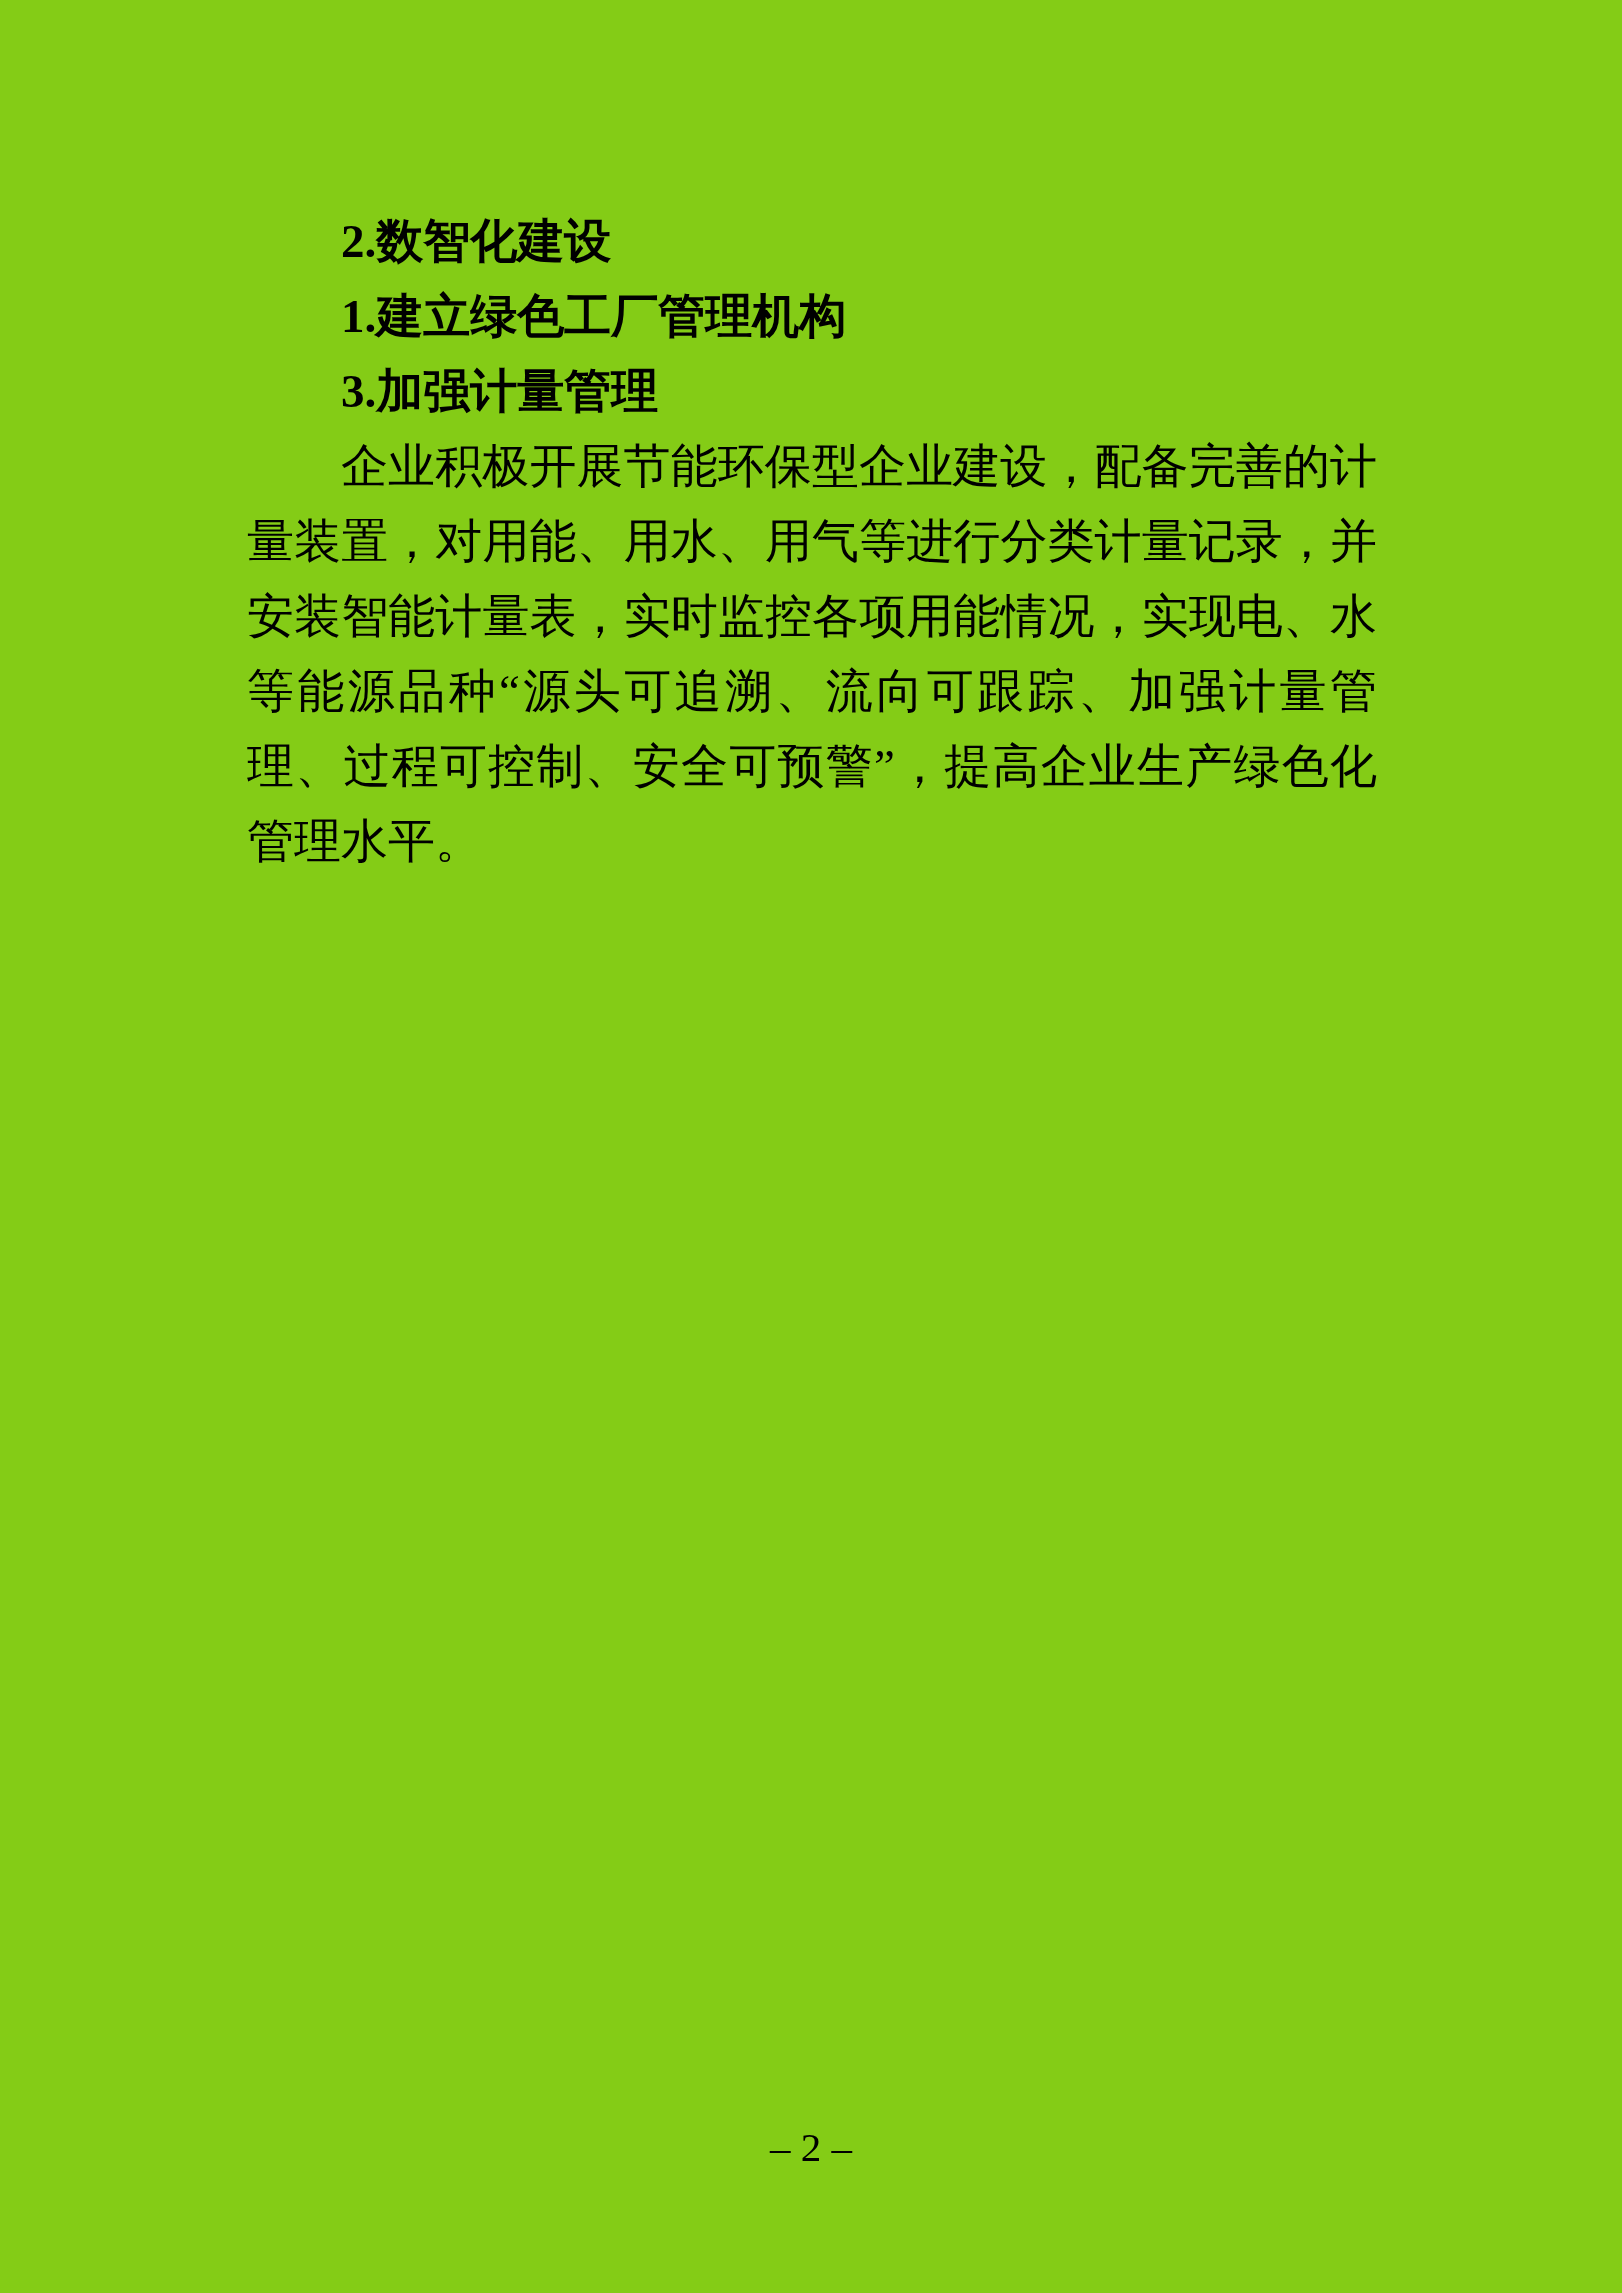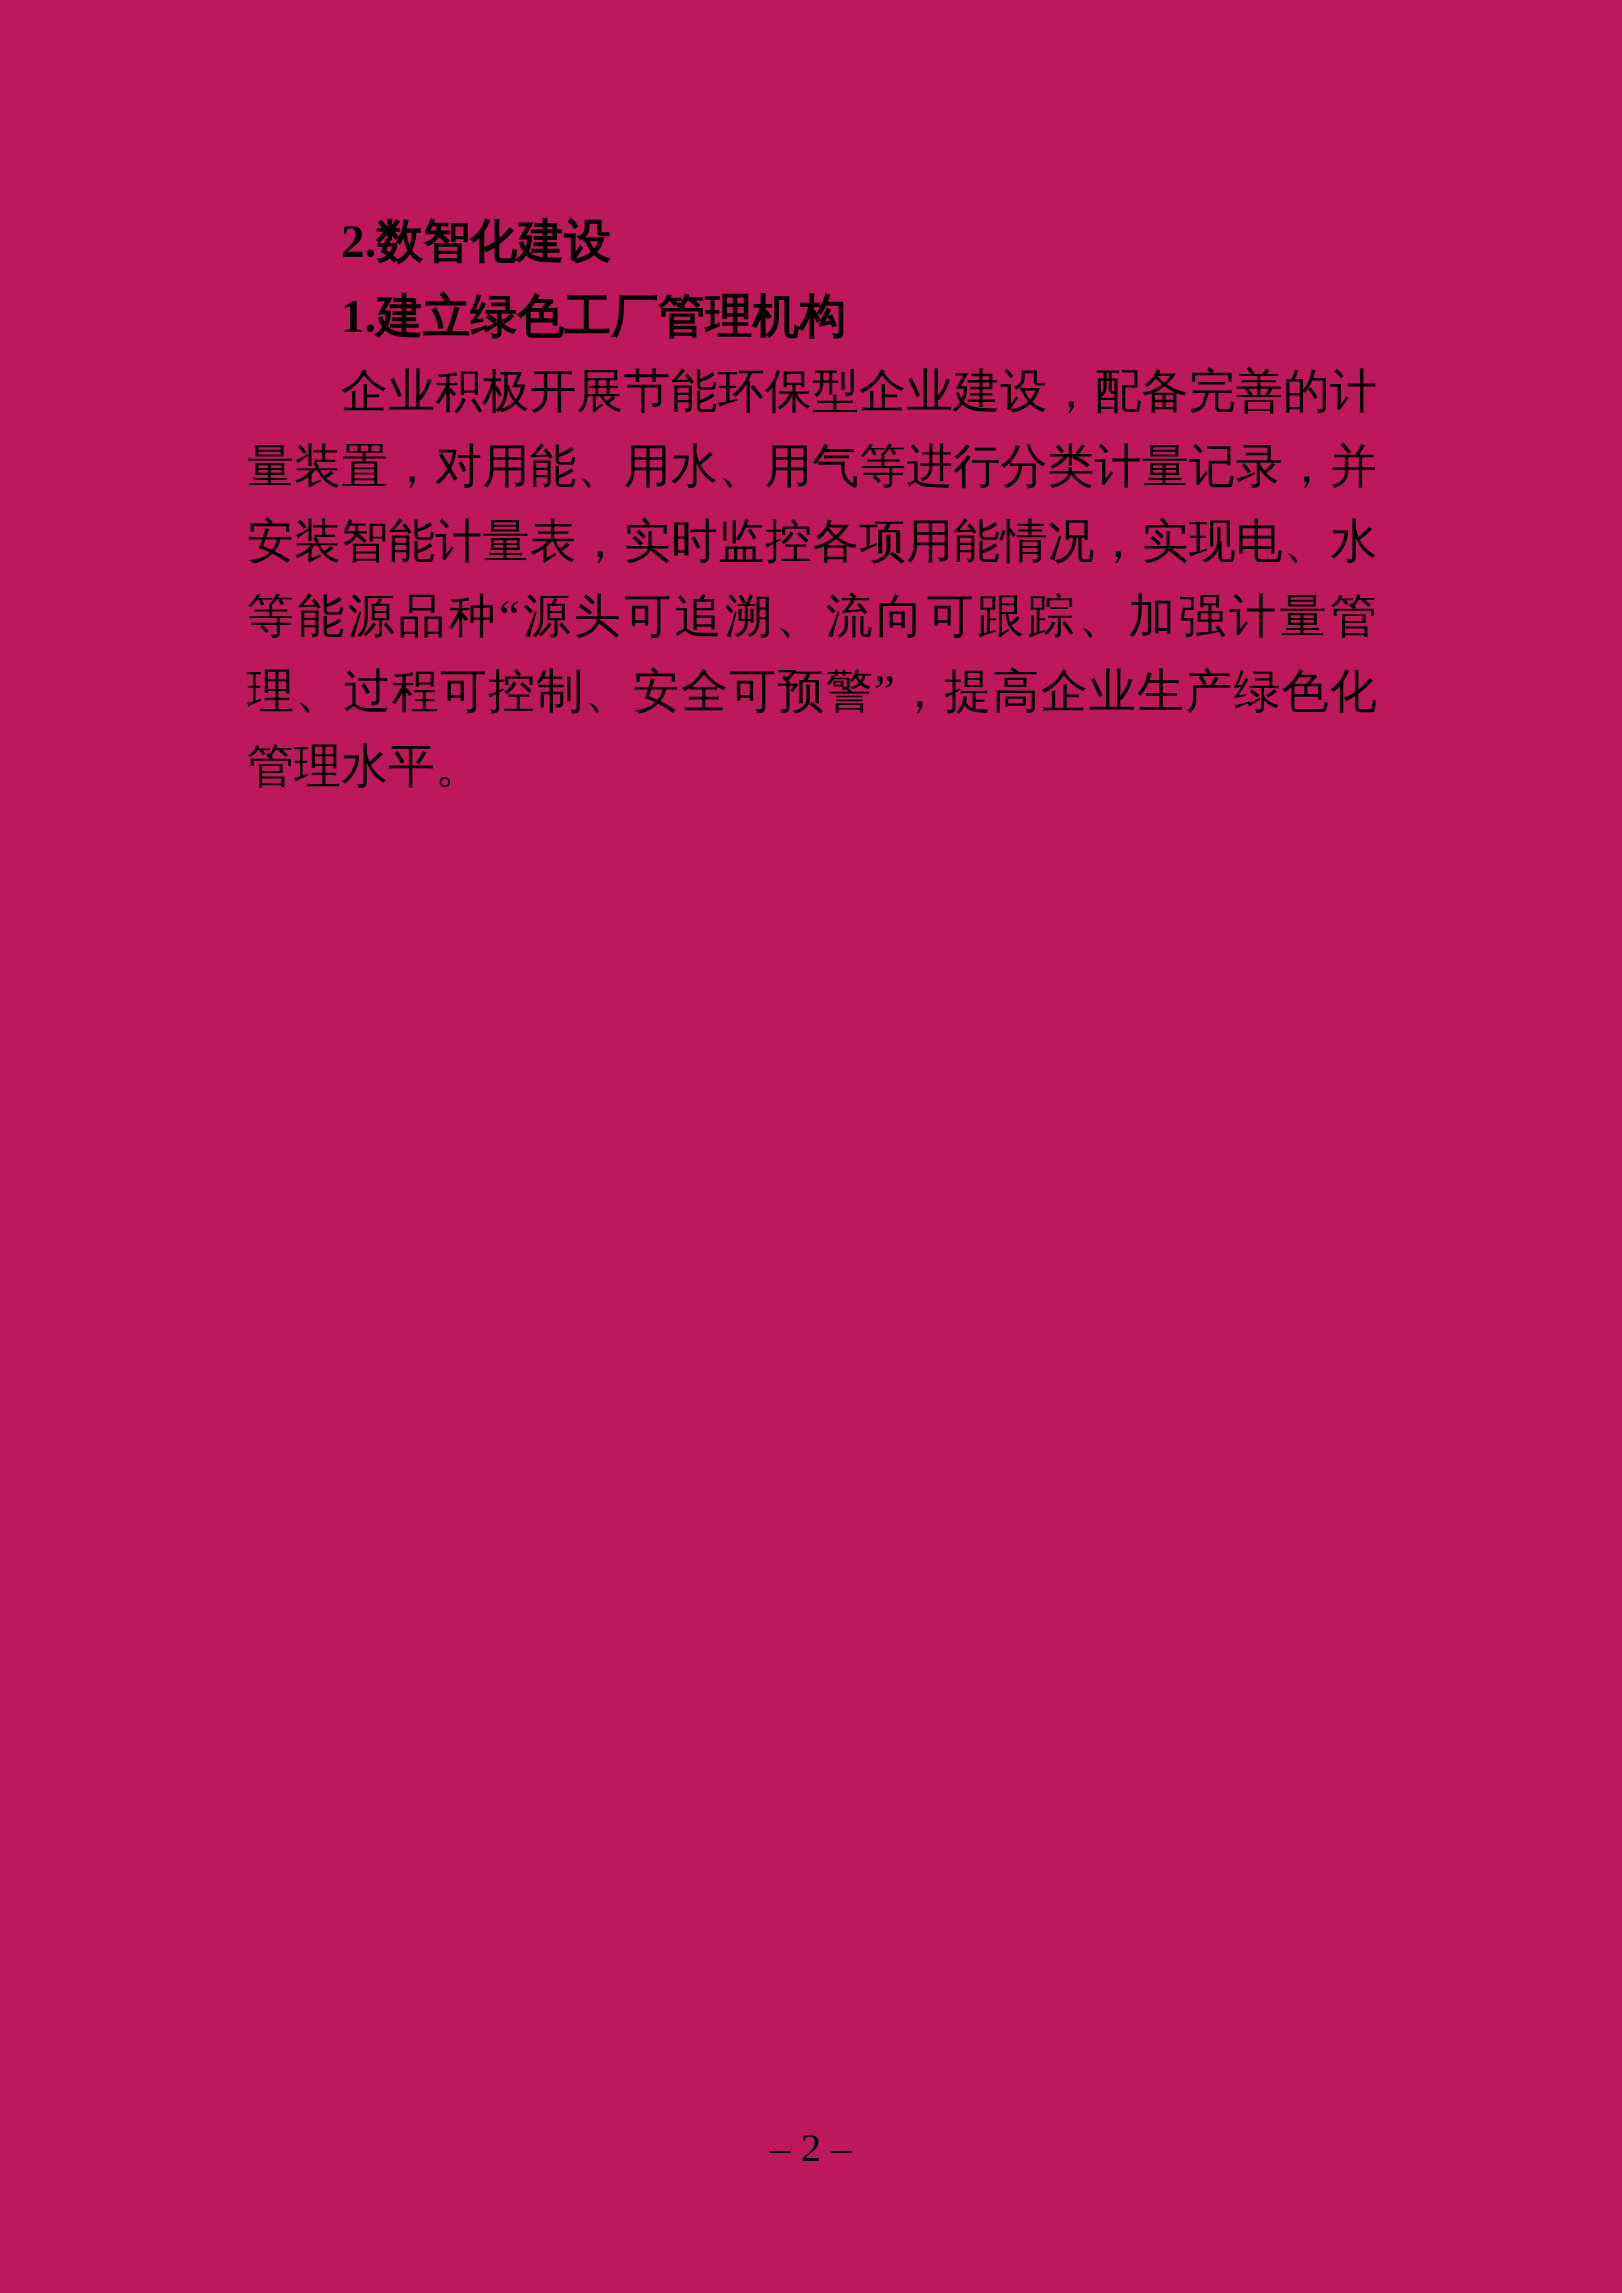--- a/index.html
+++ b/index.html
@@ -4,21 +4,21 @@
 <style>
   html, body {
     margin: 0;
     padding: 0;
     background: #ffffff;
   }
   .page {
     position: relative;
     width: 1622px;
     height: 2294px;
-    background: #be185d;
+    background: #84cc16;
     color: #000000;
     overflow: hidden;
   }
   .content {
     position: absolute;
     left: 247px;
     top: 204px;
     width: 1130px;
     font-family: "Liberation Serif", "DejaVu Serif", serif;
     font-size: 47px;
@@ -51,18 +51,19 @@
     color: #000000;
   }
 </style>
 </head>
 <body>
 
 <div class="page">
   <div class="content">
     <p class="heading-bold">2.数智化建设</p>
     <p class="heading-bold">1.建立绿色工厂管理机构</p>
+    <p class="heading-bold">3.加强计量管理</p>
     <p>企业积极开展节能环保型企业建设，配备完善的计量装置，对用能、用水、用气等进行分类计量记录，并安装智能计量表，实时监控各项用能情况，实现电、水等能源品种“源头可追溯、流向可跟踪、加强计量管理、过程可控制、安全可预警”，提高企业生产绿色化管理水平。</p>
   </div>
 
   <div class="page-footer">– 2 –</div>
 </div>
 
 
 </body></html>

